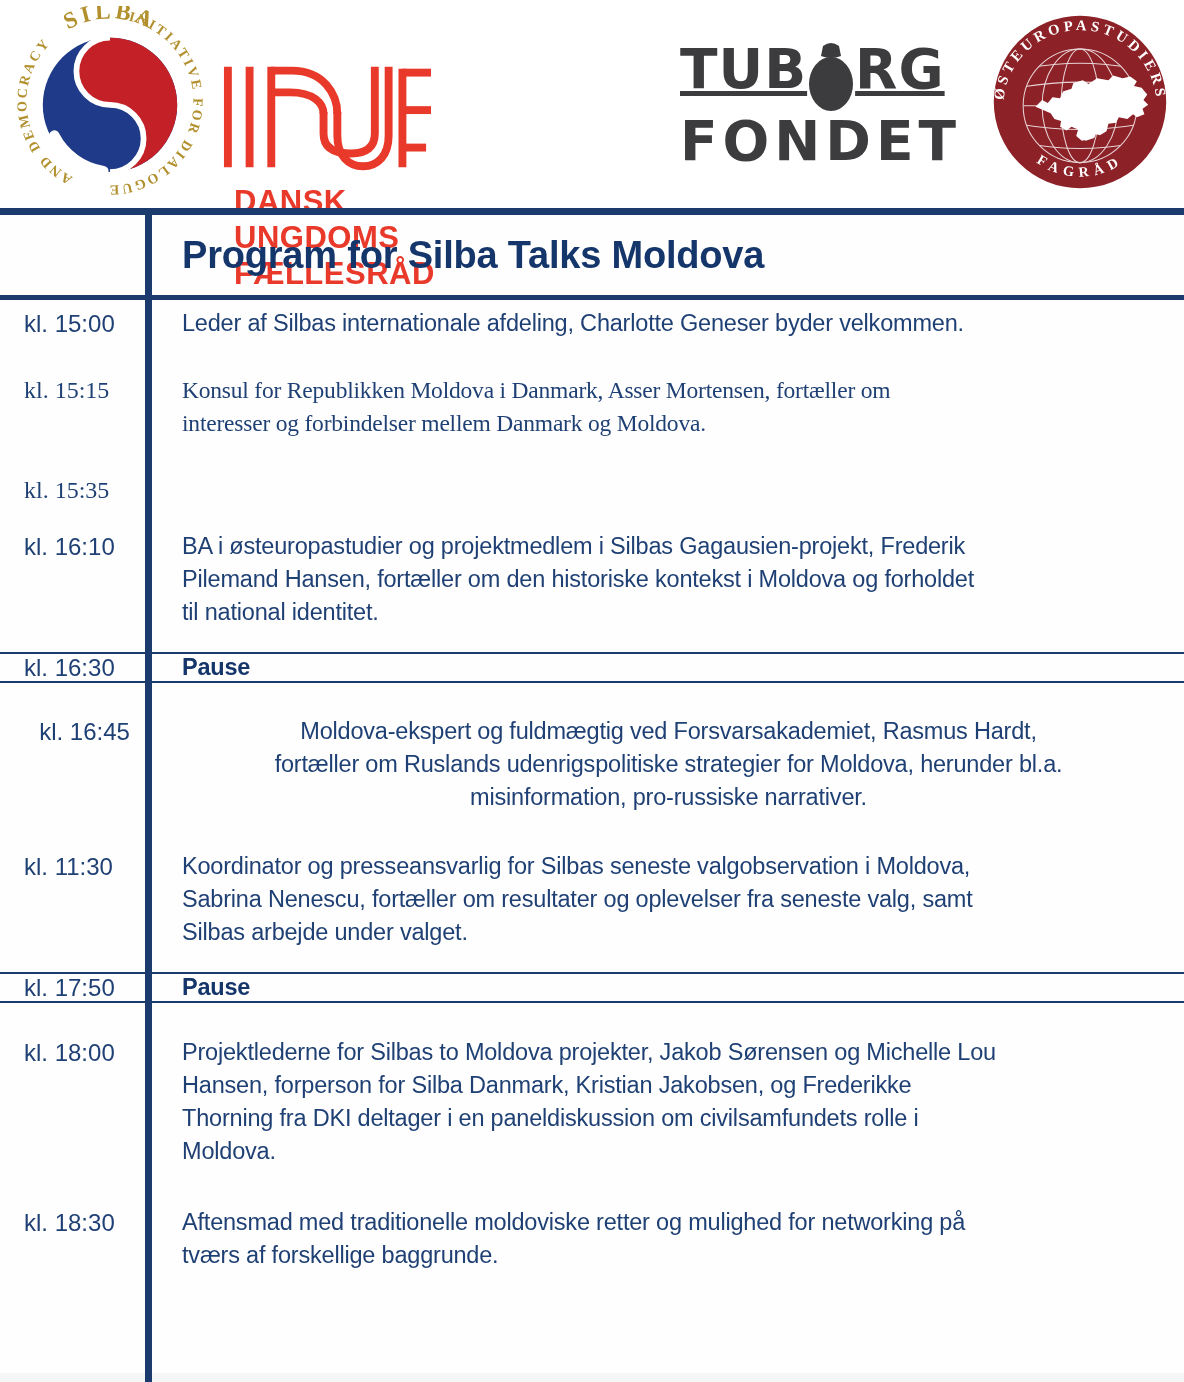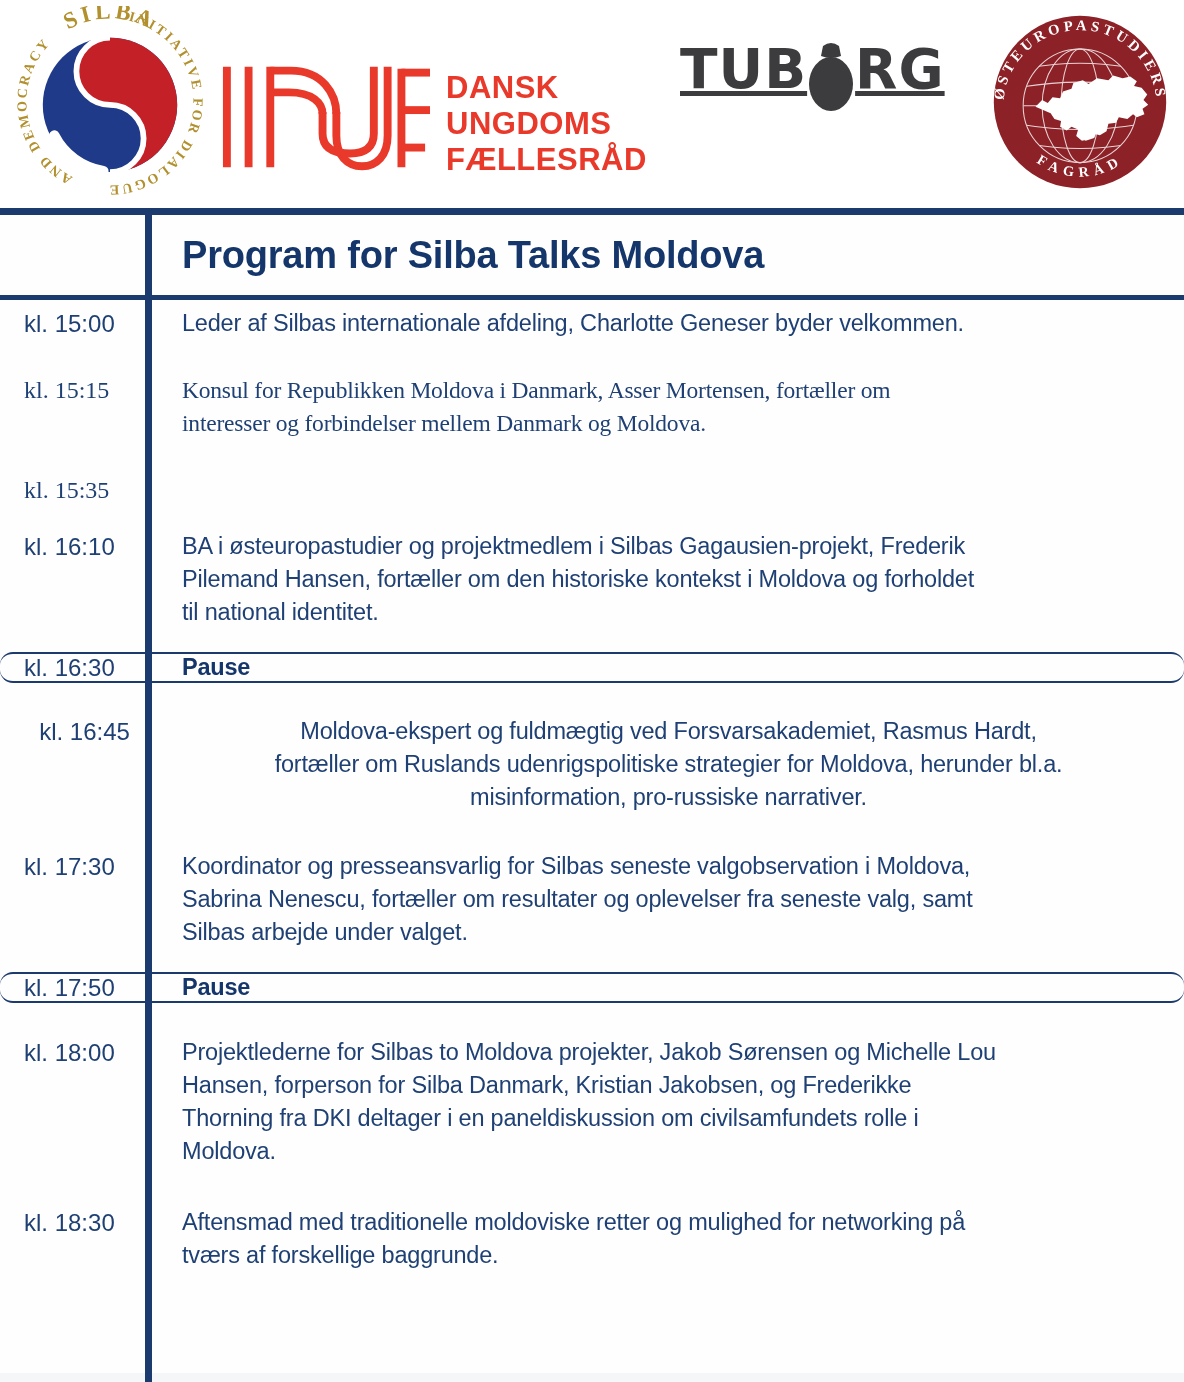--- a/index.html
+++ b/index.html
@@ -16,21 +16,21 @@
   body{
     width:1184px;height:1382px;background:#ffffff;
     font-family:"Liberation Sans", sans-serif;
     color:var(--text-navy);
   }
   .page{position:relative;width:1184px;height:1382px;background:#fefefe;overflow:hidden;}
 
   
   .logo-strip{position:absolute;top:0;left:0;width:1184px;height:209px;background:#fff;}
   .silba-logo{position:absolute;left:14px;top:6px;width:192px;height:192px;}
-  .duf-logo{position:absolute;left:220px;top:56px;display:flex;align-items:flex-end;}
+  .duf-logo{position:absolute;left:220px;top:56px;display:flex;align-items:center;flex-direction:column;}
   .duf-mark{width:212px;height:122px;}
   .duf-text{margin-left:14px;margin-top:6px;color:var(--duf-red);
     font-size:31px;line-height:36px;font-weight:700;letter-spacing:0.5px;
     font-family:"Liberation Sans", sans-serif;}
   .tuborg-logo{position:absolute;left:680px;top:40px;color:var(--tuborg-black);
     font-family:"DejaVu Sans", sans-serif;font-weight:bold;}
   .tuborg-line1{display:flex;align-items:flex-start;font-size:55px;line-height:58px;letter-spacing:1px;text-decoration:underline;}
   .tuborg-line2{font-size:55px;line-height:62px;letter-spacing:5px;}
   .tuborg-bottle{width:46px;height:72px;margin:0 1px -2px 1px;}
   .fagraad-logo{position:absolute;left:990px;top:8px;width:180px;height:188px;}
@@ -44,21 +44,21 @@
 
   
   .rows{position:absolute;left:0;top:300px;width:1184px;}
   .row{display:flex;align-items:flex-start;}
   .row .time{flex:0 0 145px;box-sizing:border-box;padding-left:24px;
     font-size:24px;line-height:33px;color:var(--text-navy);white-space:nowrap;}
   .row .text{box-sizing:border-box;padding-left:37px;width:1010px;
     font-size:23.5px;line-height:33px;letter-spacing:-0.2px;white-space:pre-line;color:var(--text-navy);}
   .g7{margin-top:7px;}  .g31{margin-top:23px;} .g32{margin-top:32px;text-align:center;}
   .g33{margin-top:33px;} .g34{margin-top:34px;font-family:Liberation Serif, serif;} .g36{margin-top:36px;} .g38{margin-top:38px;}
-  .pause-row{border-top:2px solid var(--navy);border-bottom:2px solid var(--navy);border-radius:13px;}
+  .pause-row{border-top:2px solid var(--navy);border-bottom:2px solid var(--navy);}
   .pause-row .time{line-height:27px;}
   .pause-row .text{line-height:27px;font-weight:700;color:#15366b;}
 
   .footer-band{position:absolute;left:0;top:1373px;width:1184px;height:9px;background:#f5f6f7;}
 </style>
 </head>
 <body>
 
 <div class="page">
 
@@ -106,20 +106,21 @@
 
     <div class="tuborg-logo">
       <div class="tuborg-line1">
         <span>TUB</span>
           <svg class="tuborg-bottle" viewBox="0 0 46 72">
             <path d="M15 6 Q23 0 31 6 L33 16 Q23 20 13 16 Z" style="fill:var(--tuborg-black)"></path>
             <ellipse cx="23" cy="44" rx="22" ry="27" style="fill:var(--tuborg-black)"></ellipse>
           </svg>
           <span>RG</span>
       </div>
+      <div class="tuborg-line2">FONDET</div>
     </div>
 
     <svg class="fagraad-logo" viewBox="0 0 190 190">
       <defs>
         <path id="fagTop" d="M17,122 A81,81 0 1 1 173,122"></path>
         <path id="fagBottom" d="M41,152 A78,78 0 0 0 149,152"></path>
         <clipPath id="fagGlobeClip">
             <circle cx="95" cy="99" r="60"></circle>
           </clipPath>
       </defs>
@@ -184,21 +185,21 @@
     </div>
 
     <div class="row g32">
       <div class="time">kl. 16:45</div>
       <div class="text">Moldova-ekspert og fuldmægtig ved Forsvarsakademiet, Rasmus Hardt,
 fortæller om Ruslands udenrigspolitiske strategier for Moldova, herunder bl.a.
 misinformation, pro-russiske narrativer.</div>
     </div>
 
     <div class="row g36">
-      <div class="time">kl. 17:30</div>
+      <div class="time">kl. 11:30</div>
       <div class="text">Koordinator og presseansvarlig for Silbas seneste valgobservation i Moldova,
 Sabrina Nenescu, fortæller om resultater og oplevelser fra seneste valg, samt
 Silbas arbejde under valget.</div>
     </div>
 
     <div class="row pause-row g31">
       <div class="time">kl. 17:50</div>
       <div class="text">Pause</div>
     </div>
 

